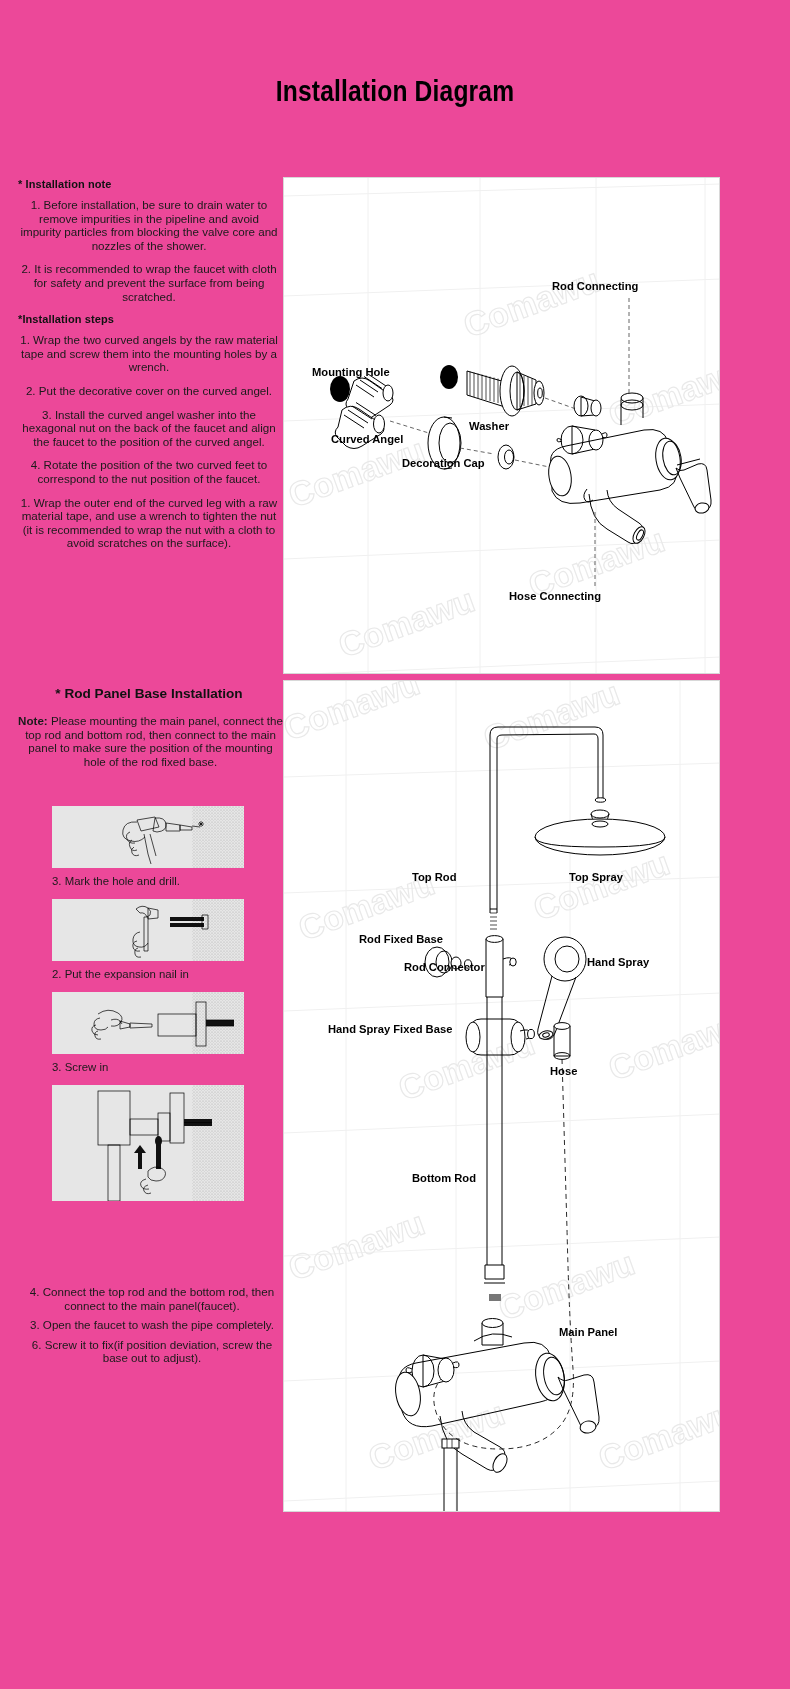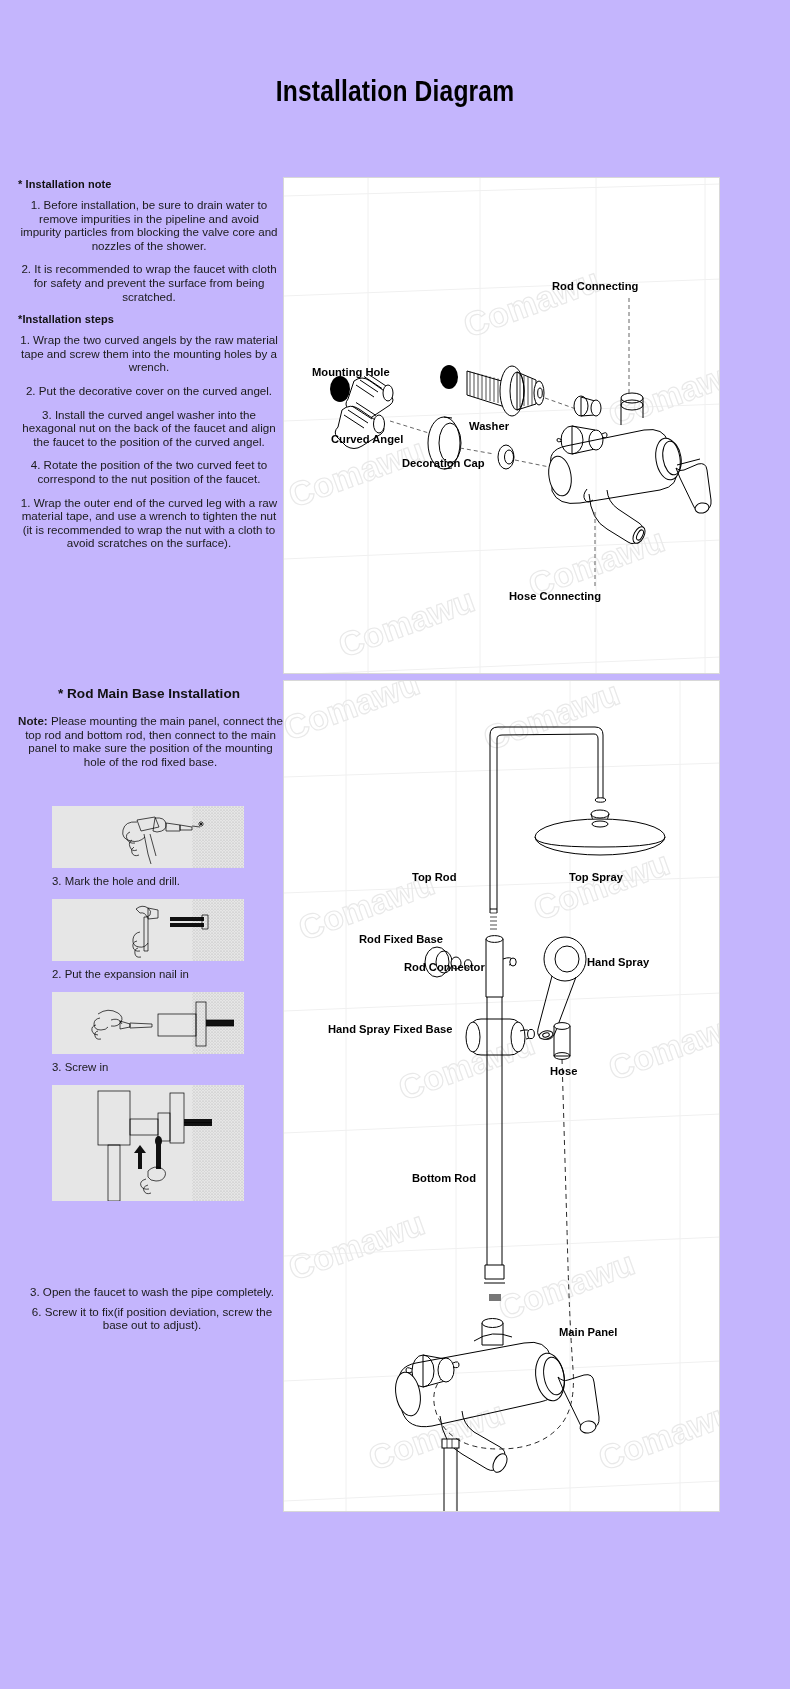--- a/index.html
+++ b/index.html
@@ -5,21 +5,21 @@
   * { box-sizing: border-box; margin: 0; padding: 0; }
   html, body {
     width: 790px;
     background: #ffffff;
     font-family: "Liberation Sans", sans-serif;
   }
   .page {
     position: relative;
     width: 790px;
     height: 1689px;
-    background: #c4b5fd;
+    background: #ec4899;
     overflow: hidden;
   }
 
   
   .title {
     position: absolute;
     top: 74px;
     left: 0;
     width: 790px;
     text-align: center;
@@ -268,21 +268,21 @@
 
       <text class="lbl" x="28" y="198">Mounting Hole</text>
       <text class="lbl" x="47" y="265">Curved Angel</text>
       <text class="lbl" x="118" y="289">Decoration Cap</text>
       <text class="lbl" x="185" y="252">Washer</text>
       <text class="lbl" x="268" y="112">Rod Connecting</text>
       <text class="lbl" x="225" y="422">Hose Connecting</text>
     </svg>
   </div>
 
-  <div class="sec2-title">* Rod Main Base Installation</div>
+  <div class="sec2-title">* Rod Panel Base Installation</div>
 
   <div class="sec2-note para"><b>Note:</b><span> Please mounting the main panel, connect the top rod and bottom rod, then connect to the main panel to make sure the position of the mounting hole of the rod fixed base.</span></div>
 
   <div class="steps-imgs">
 
     <div class="stepfig">
       <svg width="192" height="62" viewBox="0 0 192 62">
         <defs>
           <pattern id="rough1" width="3" height="3" patternUnits="userSpaceOnUse">
             <circle cx="1" cy="1" r="0.55" fill="#9a9a9a"></circle>
@@ -375,20 +375,21 @@
         <g class="thin" fill="#e6e6e6" stroke="#111">
           <path d="M96 86 q6 -6 13 -3 q6 3 4 8 q-2 5 -9 5 q-6 0 -8 -4 z"></path>
           <path d="M94 94 q-7 2 -5 7 q2 4 8 3"></path>
           <path d="M96 100 q-6 2 -4 6 q2 4 7 2"></path>
         </g>
       </svg>
     </div>
   </div>
 
   <div class="sec2-tail">
+    <div class="para">4. Connect the top rod and the bottom rod, then connect to the main panel(faucet).</div>
     <div class="para">3. Open the faucet to wash the pipe completely.</div>
     <div class="para">6. Screw it to fix(if position deviation, screw the base out to adjust).</div>
   </div>
 
   <div class="panel2">
     <svg width="437" height="832" viewBox="0 0 437 832">
 
       <g>
         <path class="tile" d="M0 96 L437 82"></path>
         <path class="tile" d="M0 212 L437 196"></path>

